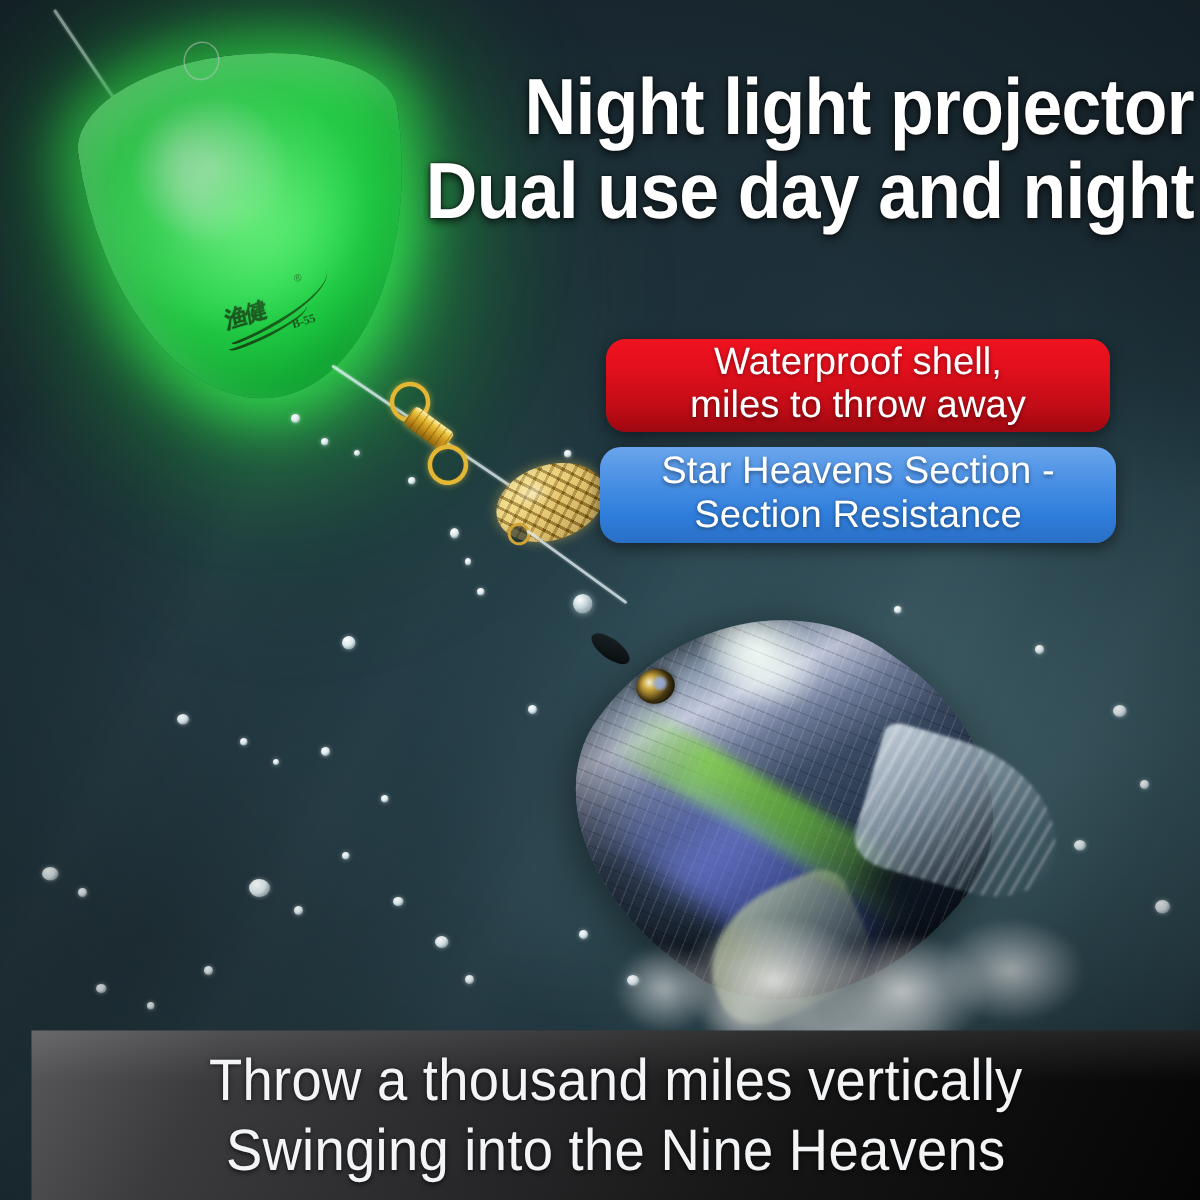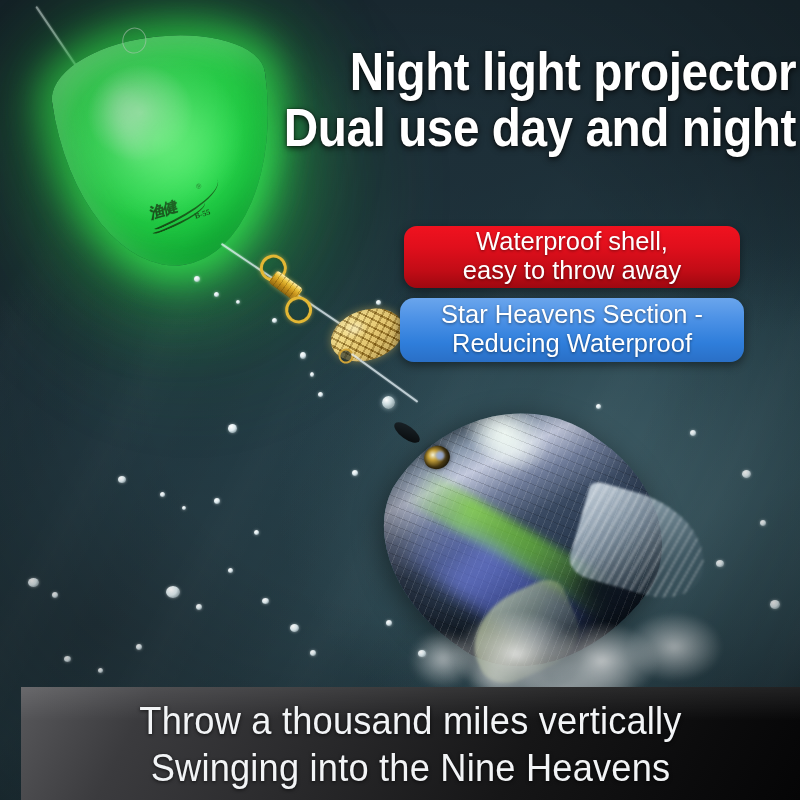--- a/index.html
+++ b/index.html
@@ -452,28 +452,28 @@
   <div class="bg-vignette"></div>
 
   <div class="headline">
     <span class="l1">Night light projector</span>
     <span class="l2">Dual use day and night</span>
   </div>
 
   <div class="badge badge-red">
     <div>
       <span>Waterproof shell,</span>
-      <span>easy to throw away</span>
+      <span>miles to throw away</span>
     </div>
   </div>
 
   <div class="badge badge-blue">
     <div>
       <span>Star Heavens Section -</span>
-      <span>Reducing Waterproof</span>
+      <span>Section Resistance</span>
     </div>
   </div>
 
   <div class="caption-bar">
     <div class="caption-text">
       <span>Throw a thousand miles vertically</span>
       <span>Swinging into the Nine Heavens</span>
     </div>
   </div>
 

